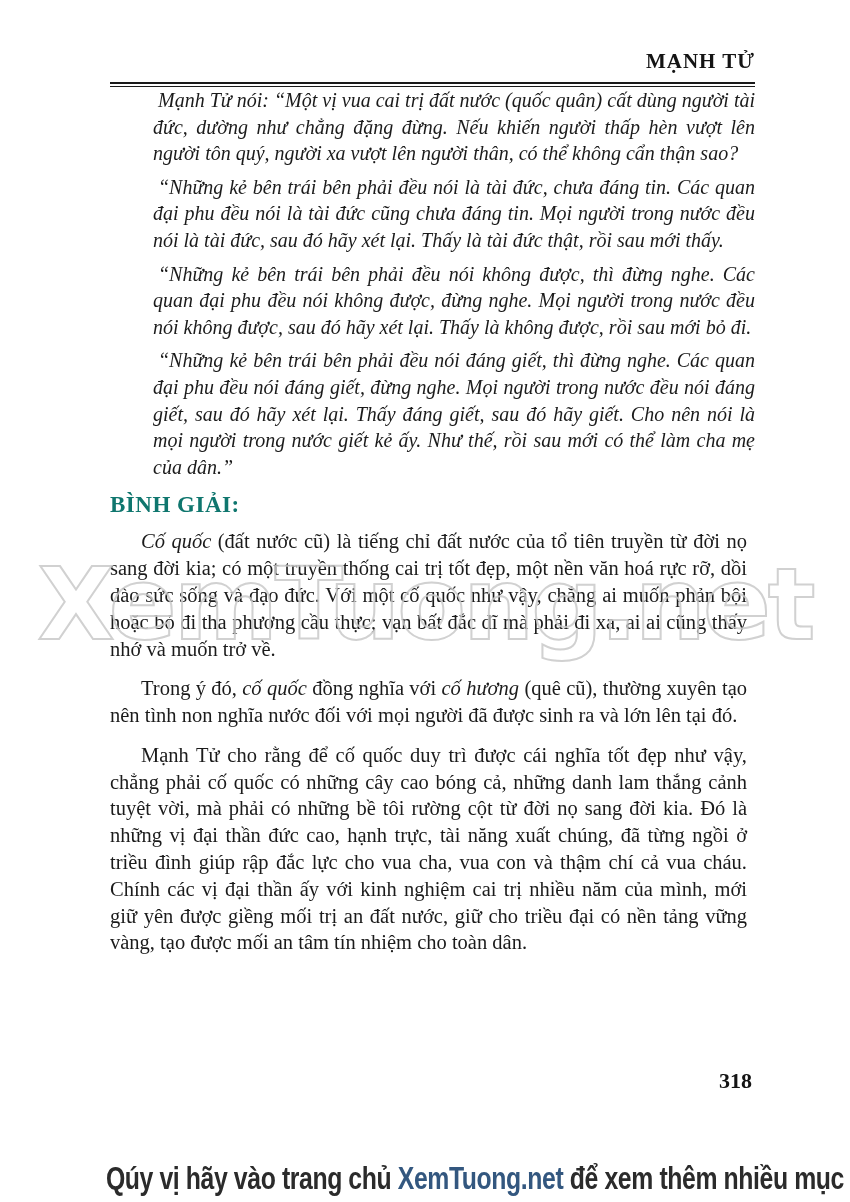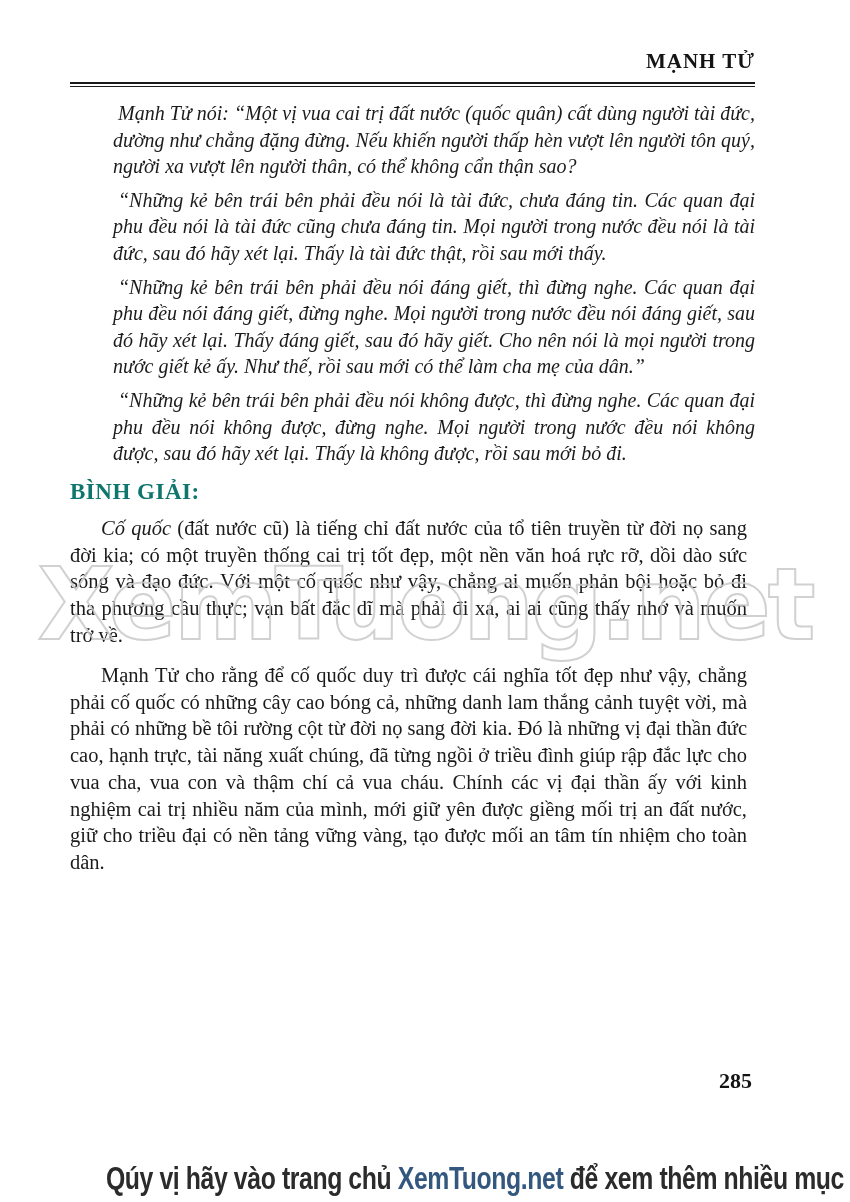--- a/index.html
+++ b/index.html
@@ -7,40 +7,40 @@
     position:relative;
     width:850px; height:1202px;
     margin:0 auto;
     background:#ffffff;
     overflow:hidden;
     font-family:"Liberation Serif", serif;
     color:#1b1b1b;
   }
   .content {
     position:relative;
-    padding:0 95px 0 70px;
+    padding:0 95px 0 110px;
     z-index:2;
   }
   
   .running-head {
     margin-top:49px;
     text-align:right;
     font-weight:bold;
     font-size:21px;
     letter-spacing:1px;
     color:#141414;
   }
   .double-rule {
     margin-top:8px;
     height:2px;
     border-top:2.5px solid #1a1a1a;
     border-bottom:1.3px solid #1a1a1a;
   }
   
-  .quotes { margin-top:13px; }
+  .quotes { }
   .quote {
     margin:0 0 7px 43px;
     font-style:italic;
     font-size:20px;
     line-height:26.6px;
     text-align:justify;
     text-indent:5px;
   }
   
   .section-heading {
@@ -111,32 +111,33 @@
   <div class="watermark">XemTuong.net</div>
 
   <div class="content">
 
     <div class="running-head">MẠNH TỬ</div>
     <div class="double-rule"></div>
 
     <section class="quotes">
       <p class="quote">Mạnh Tử nói: “Một vị vua cai trị đất nước (quốc quân) cất dùng người tài đức, dường như chẳng đặng đừng. Nếu khiến người thấp hèn vượt lên người tôn quý, người xa vượt lên người thân, có thể không cẩn thận sao?</p>
       <p class="quote">“Những kẻ bên trái bên phải đều nói là tài đức, chưa đáng tin. Các quan đại phu đều nói là tài đức cũng chưa đáng tin. Mọi người trong nước đều nói là tài đức, sau đó hãy xét lại. Thấy là tài đức thật, rồi sau mới thấy.</p>
+      <p class="quote">“Những kẻ bên trái bên phải đều nói không được, thì đừng nghe. Các quan đại phu đều nói không được, đừng nghe. Mọi người trong nước đều nói không được, sau đó hãy xét lại. Thấy là không được, rồi sau mới bỏ đi.</p>
       <p class="quote">“Những kẻ bên trái bên phải đều nói đáng giết, thì đừng nghe. Các quan đại phu đều nói đáng giết, đừng nghe. Mọi người trong nước đều nói đáng giết, sau đó hãy xét lại. Thấy đáng giết, sau đó hãy giết. Cho nên nói là mọi người trong nước giết kẻ ấy. Như thế, rồi sau mới có thể làm cha mẹ của dân.”</p>
-      <p class="quote">“Những kẻ bên trái bên phải đều nói không được, thì đừng nghe. Các quan đại phu đều nói không được, đừng nghe. Mọi người trong nước đều nói không được, sau đó hãy xét lại. Thấy là không được, rồi sau mới bỏ đi.</p>
     </section>
 
     <h2 class="section-heading">BÌNH GIẢI:</h2>
 
     <section>
       <p class="body-par"><span class="it">Cố quốc</span><span> (đất nước cũ) là tiếng chỉ đất nước của tổ tiên truyền từ đời nọ sang đời kia; có một truyền thống cai trị tốt đẹp, một nền văn hoá rực rỡ, dồi dào sức sống và đạo đức. Với một cố quốc như vậy, chẳng ai muốn phản bội hoặc bỏ đi tha phương cầu thực; vạn bất đắc dĩ mà phải đi xa, ai ai cũng thấy nhớ và muốn trở về.</span></p>
+      <p class="body-par"><span>Trong ý đó, </span><span class="it">cố quốc</span><span> đồng nghĩa với </span><span class="it">cố hương</span><span> (quê cũ), thường xuyên tạo nên tình non nghĩa nước đối với mọi người đã được sinh ra và lớn lên tại đó.</span></p>
       <p class="body-par"><span>Mạnh Tử cho rằng để cố quốc duy trì được cái nghĩa tốt đẹp như vậy, chẳng phải cố quốc có những cây cao bóng cả, những danh lam thắng cảnh tuyệt vời, mà phải có những bề tôi rường cột từ đời nọ sang đời kia. Đó là những vị đại thần đức cao, hạnh trực, tài năng xuất chúng, đã từng ngồi ở triều đình giúp rập đắc lực cho vua cha, vua con và thậm chí cả vua cháu. Chính các vị đại thần ấy với kinh nghiệm cai trị nhiều năm của mình, mới giữ yên được giềng mối trị an đất nước, giữ cho triều đại có nền tảng vững vàng, tạo được mối an tâm tín nhiệm cho toàn dân.</span></p>
     </section>
 
   </div>
 
-  <div class="page-number">285</div>
+  <div class="page-number">318</div>
 
   <div class="site-footer">
     <span class="scale"><span>Qúy vị hãy vào trang chủ </span><span class="brand">XemTuong.net</span><span> để xem thêm nhiều mục hay khác</span></span>
   </div>
 
 </div>
 
 </body></html>

